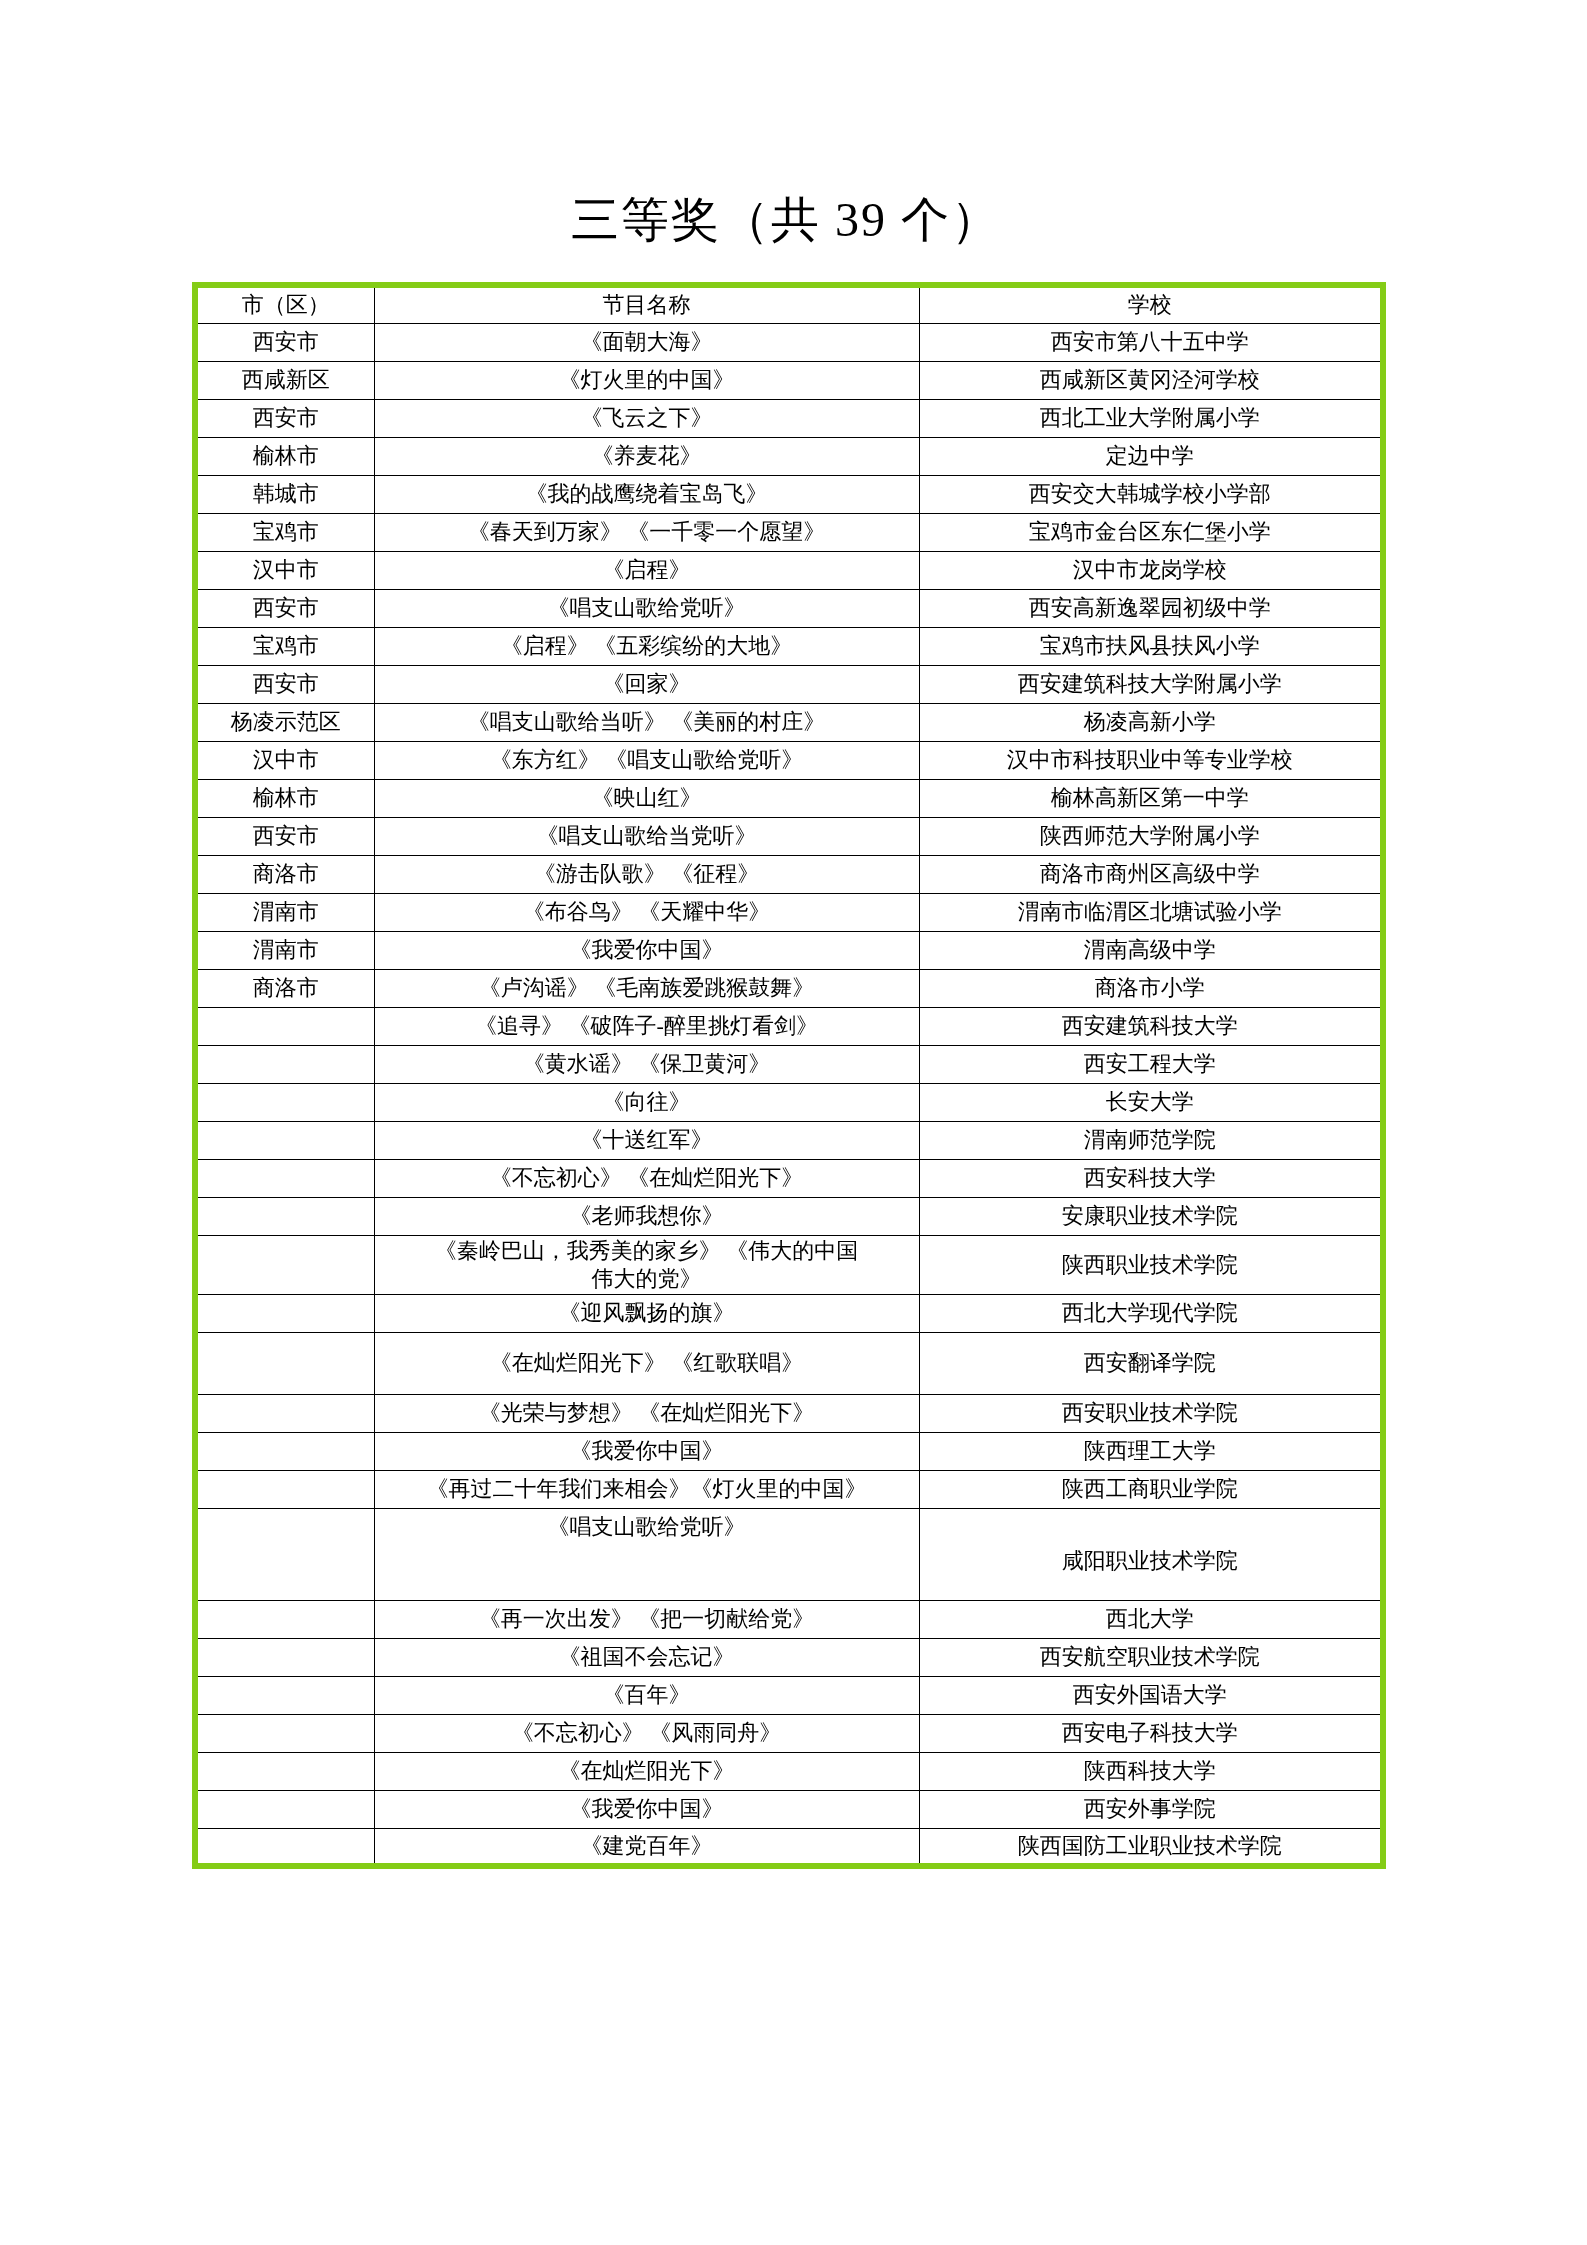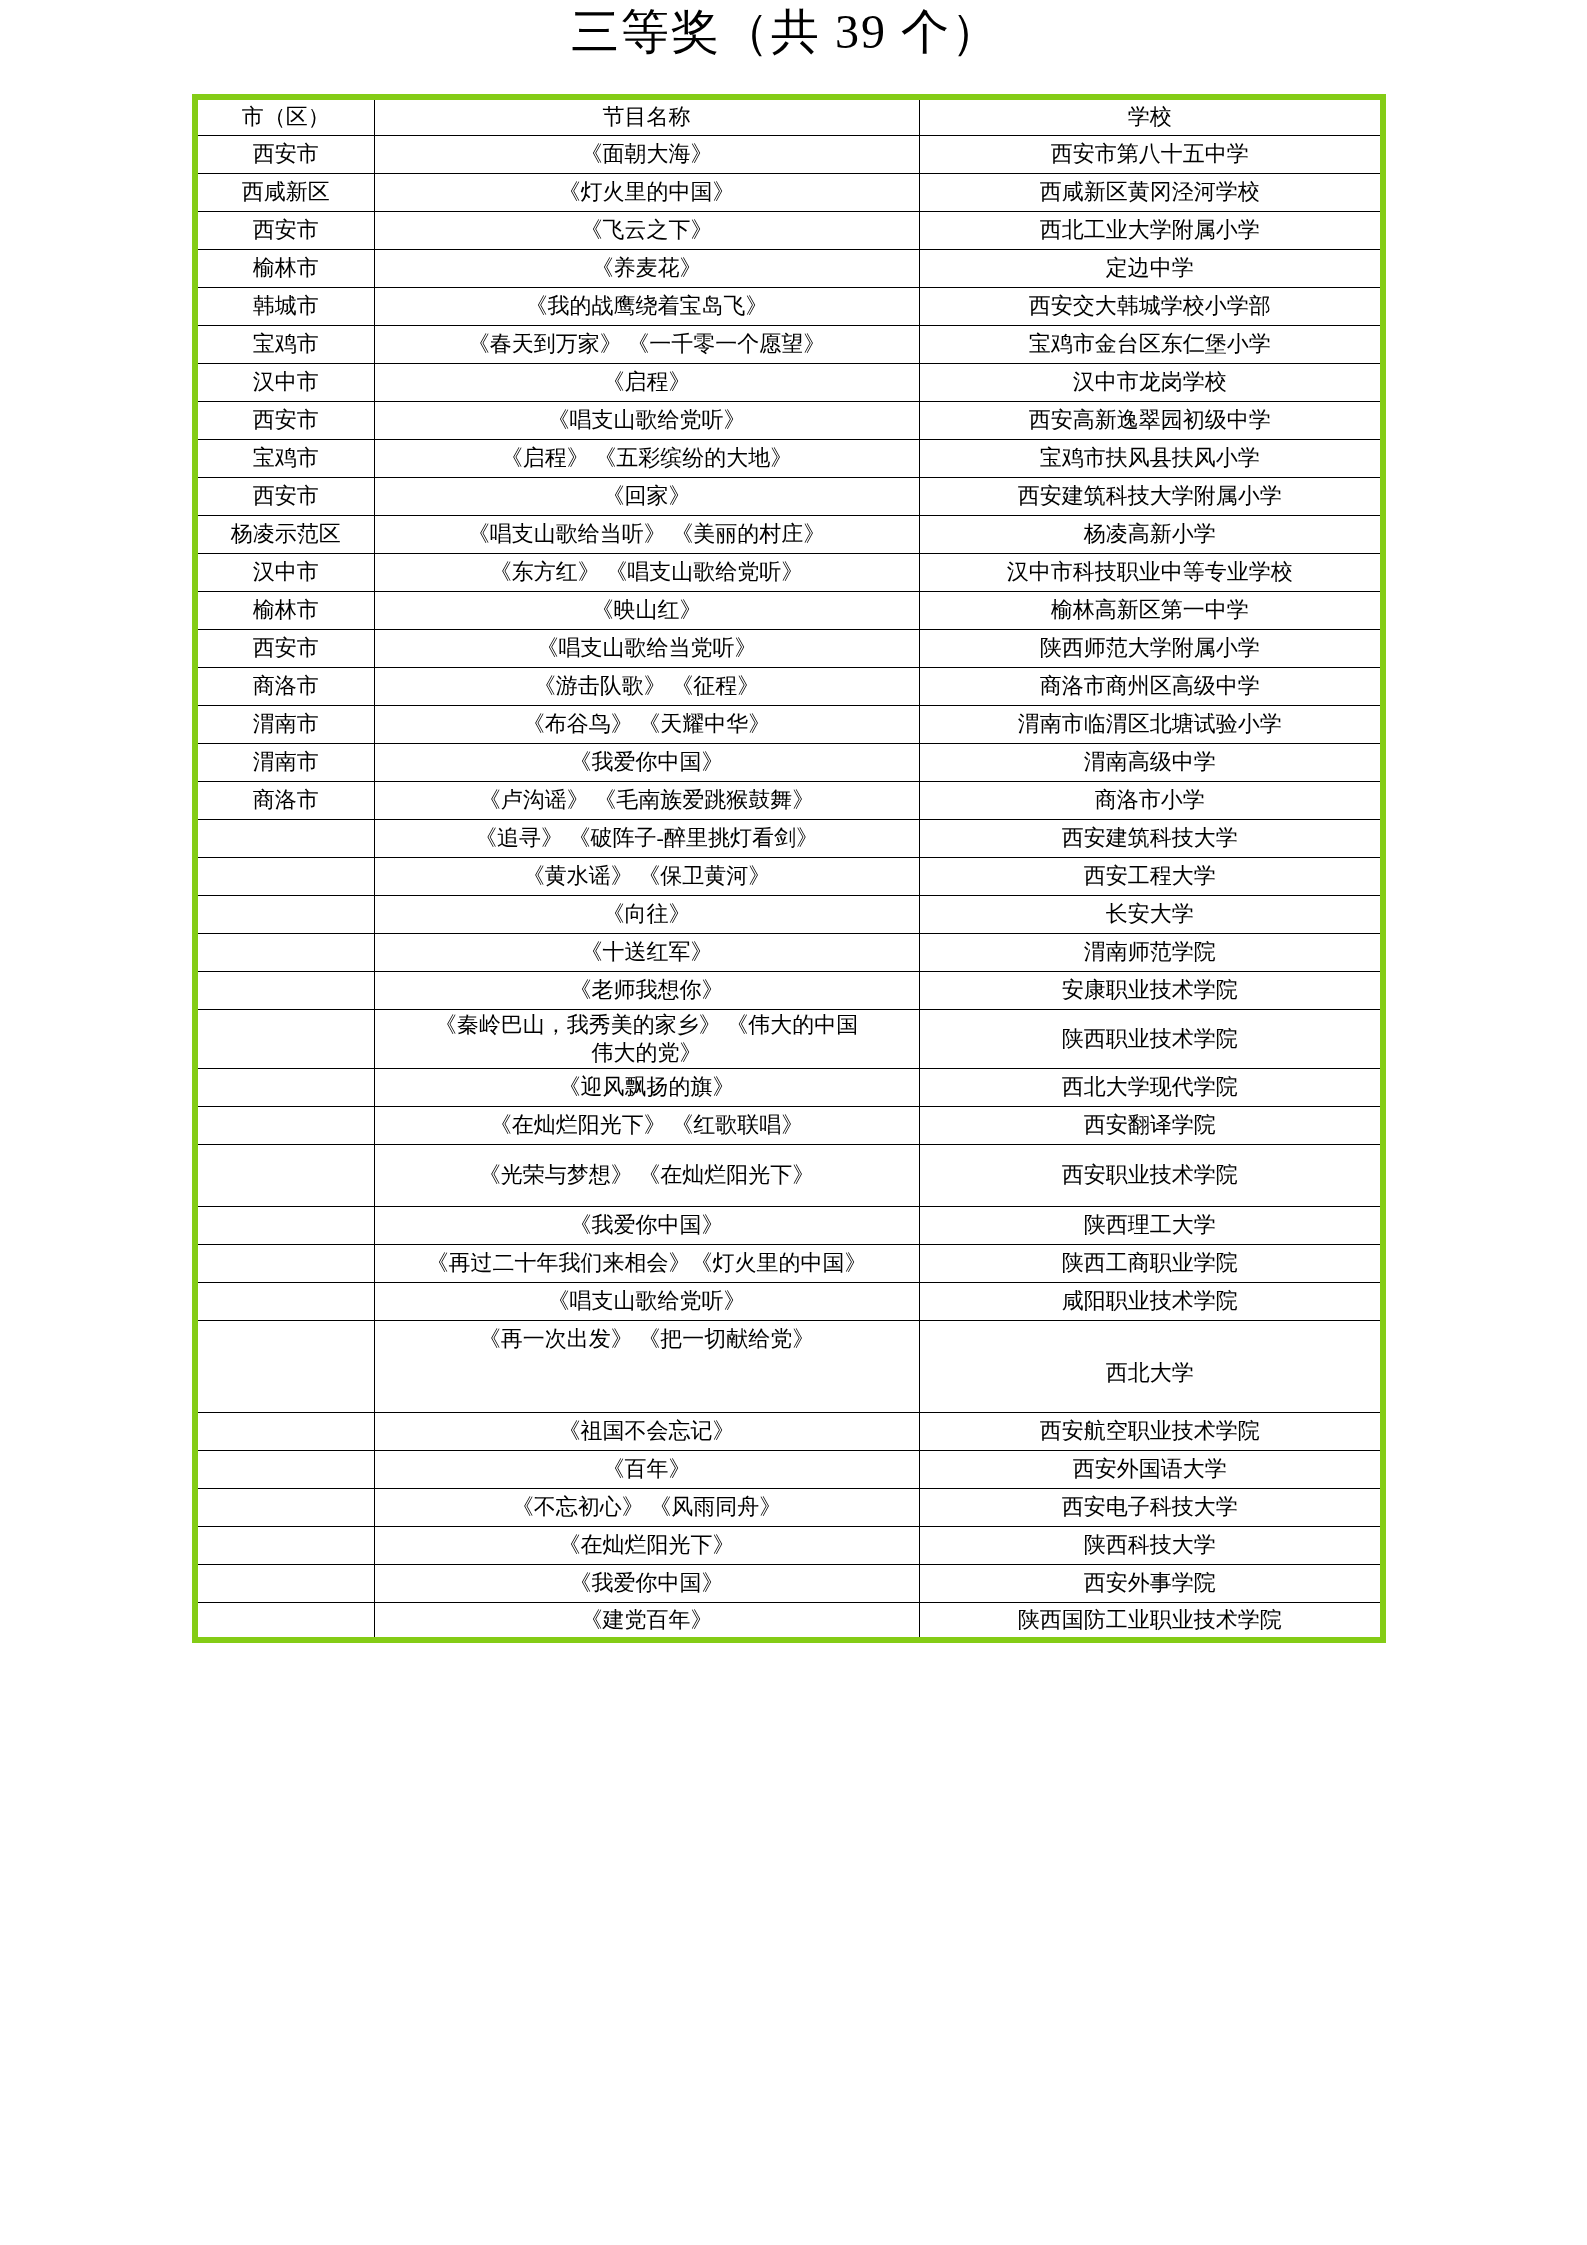--- a/index.html
+++ b/index.html
@@ -11,20 +11,21 @@
   }
   body {
     width: 1587px;
     height: 2245px;
     position: relative;
     overflow: hidden;
   }
   .page {
     width: 100%;
     height: 100%;
+    padding-top: 188px;
     box-sizing: border-box;
   }
   .doc-title {
     width: 1188px;
     margin: 0 0 30px 192px;
     text-align: center;
     font-size: 48px;
     font-weight: normal;
     line-height: 64px;
     letter-spacing: 2px;
@@ -190,20 +191,25 @@
           <td class="program">《向往》</td>
           <td class="school">长安大学</td>
         </tr>
         <tr>
           <td class="city"></td>
           <td class="program">《十送红军》</td>
           <td class="school">渭南师范学院</td>
         </tr>
         <tr>
           <td class="city"></td>
+          <td class="program">《不忘初心》 《在灿烂阳光下》</td>
+          <td class="school">西安科技大学</td>
+        </tr>
+        <tr>
+          <td class="city"></td>
           <td class="program">《老师我想你》</td>
           <td class="school">安康职业技术学院</td>
         </tr>
         <tr>
           <td class="city"></td>
           <td class="program">《秦岭巴山，我秀美的家乡》 《伟大的中国
 伟大的党》</td>
           <td class="school">陕西职业技术学院</td>
         </tr>
         <tr>

